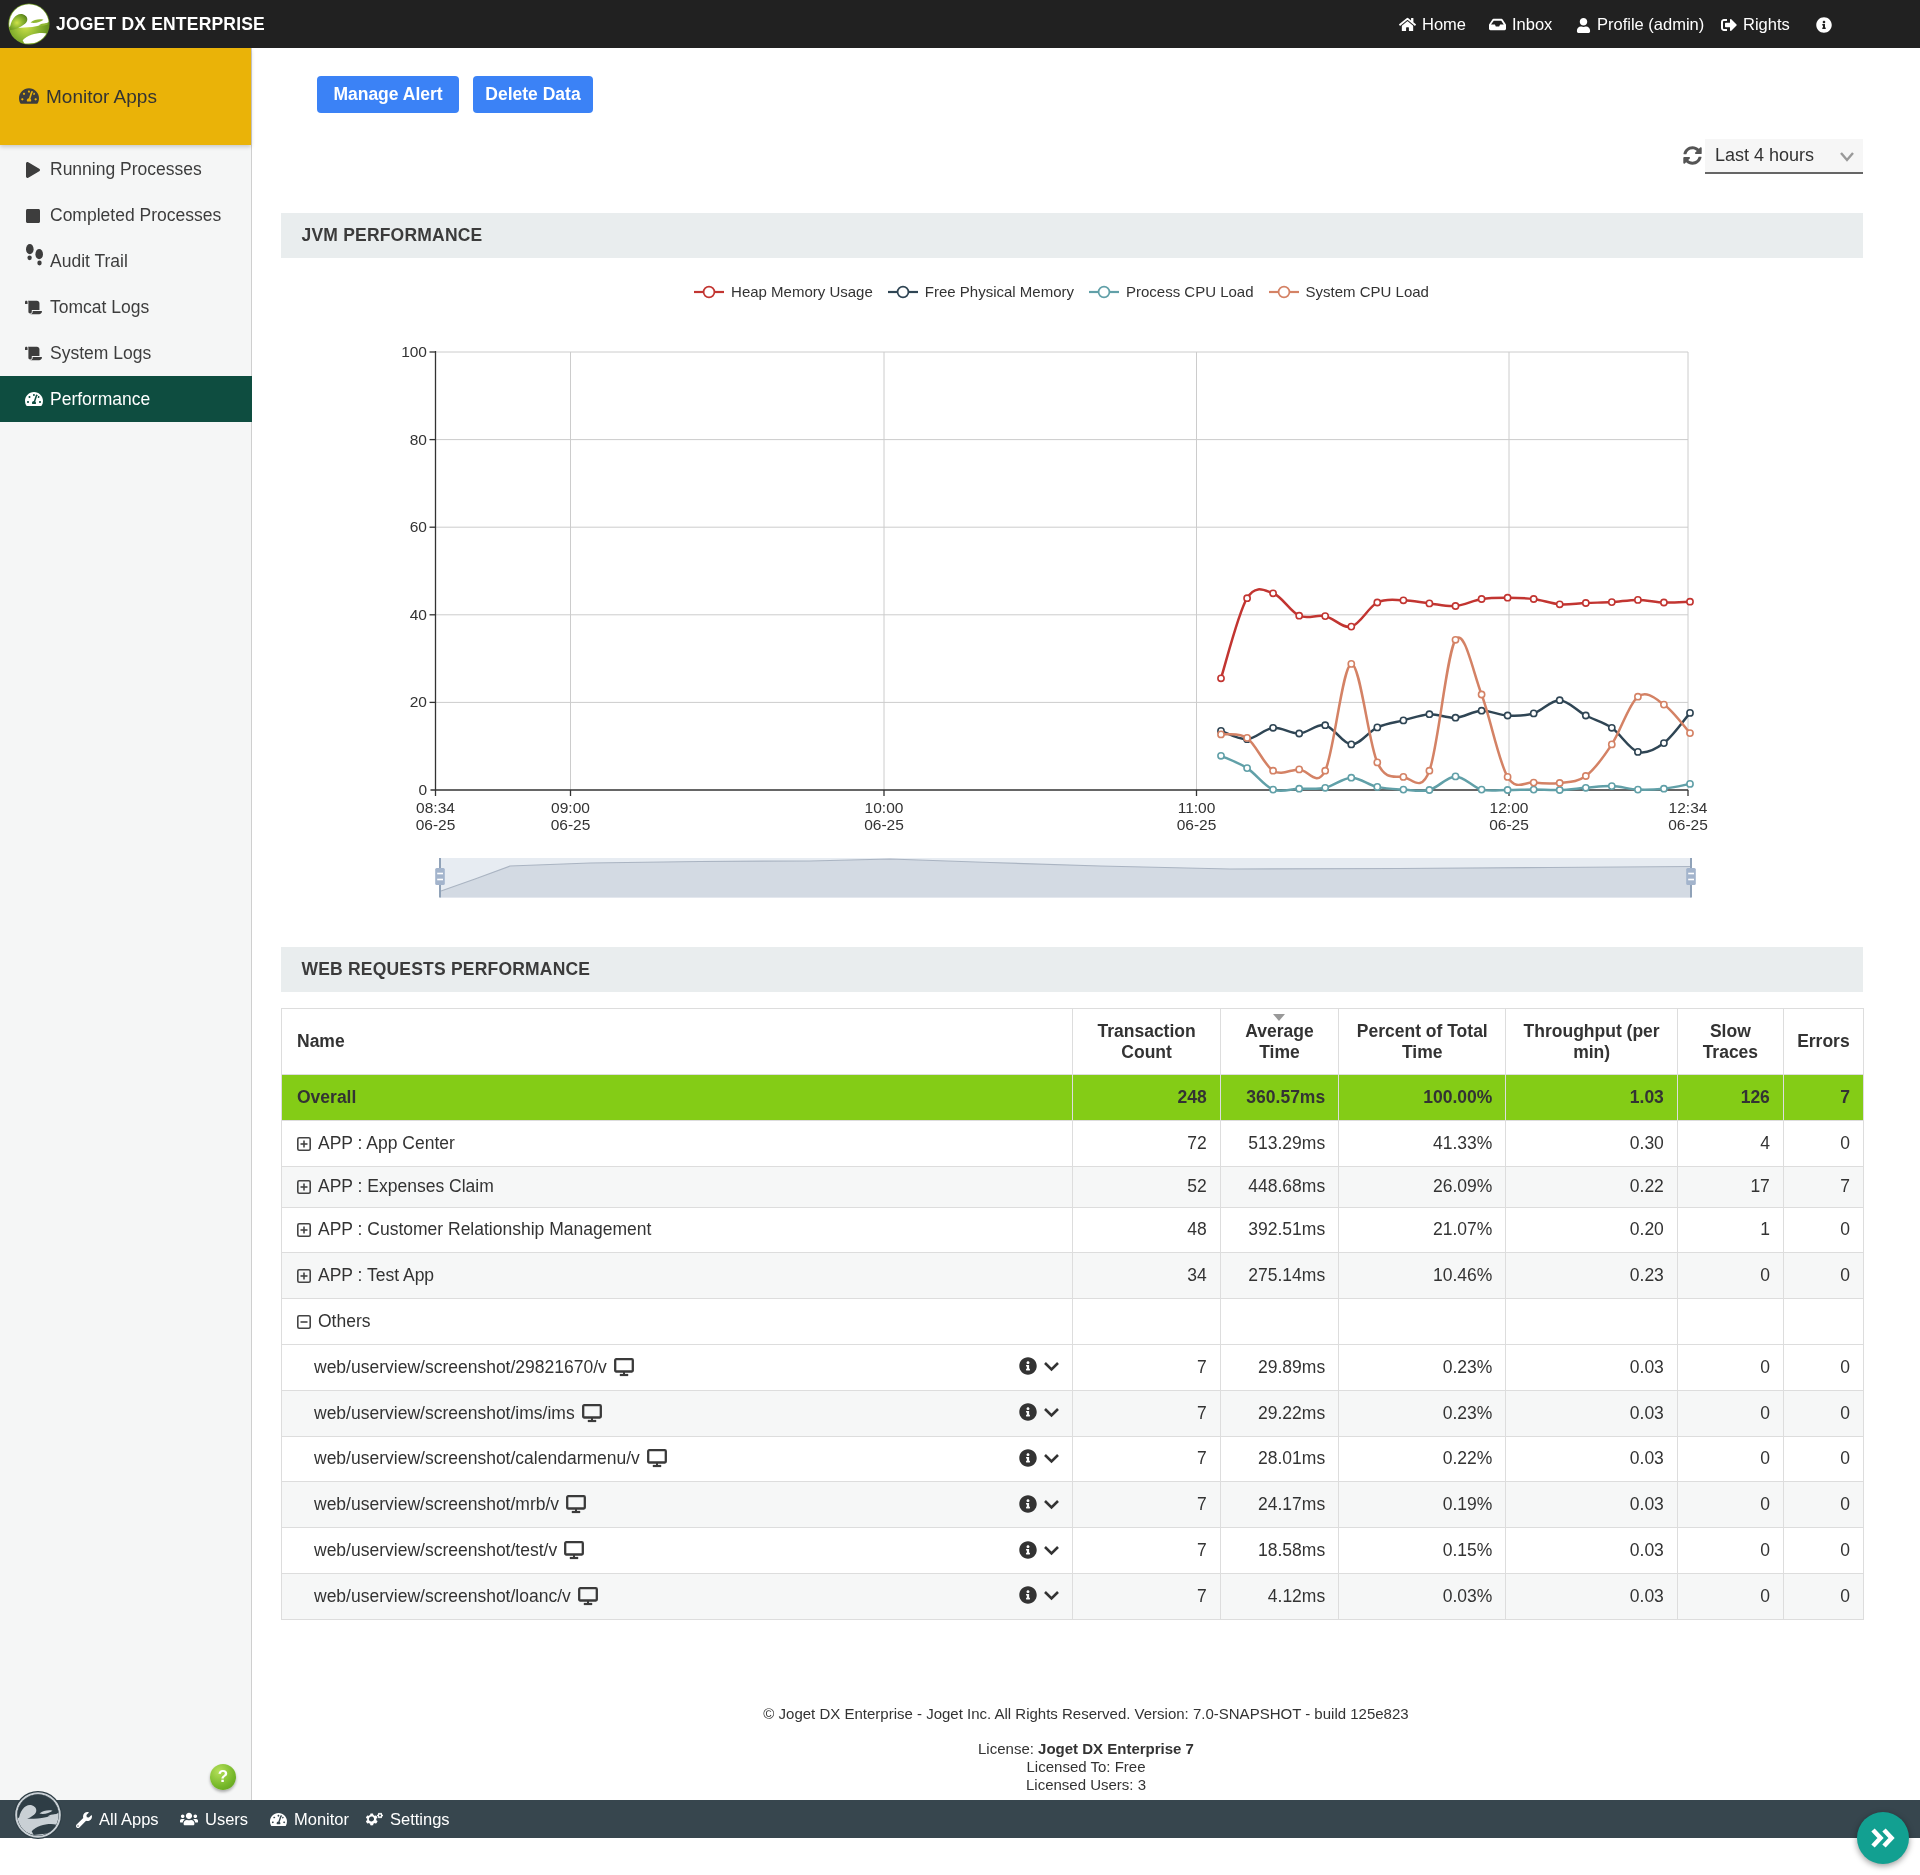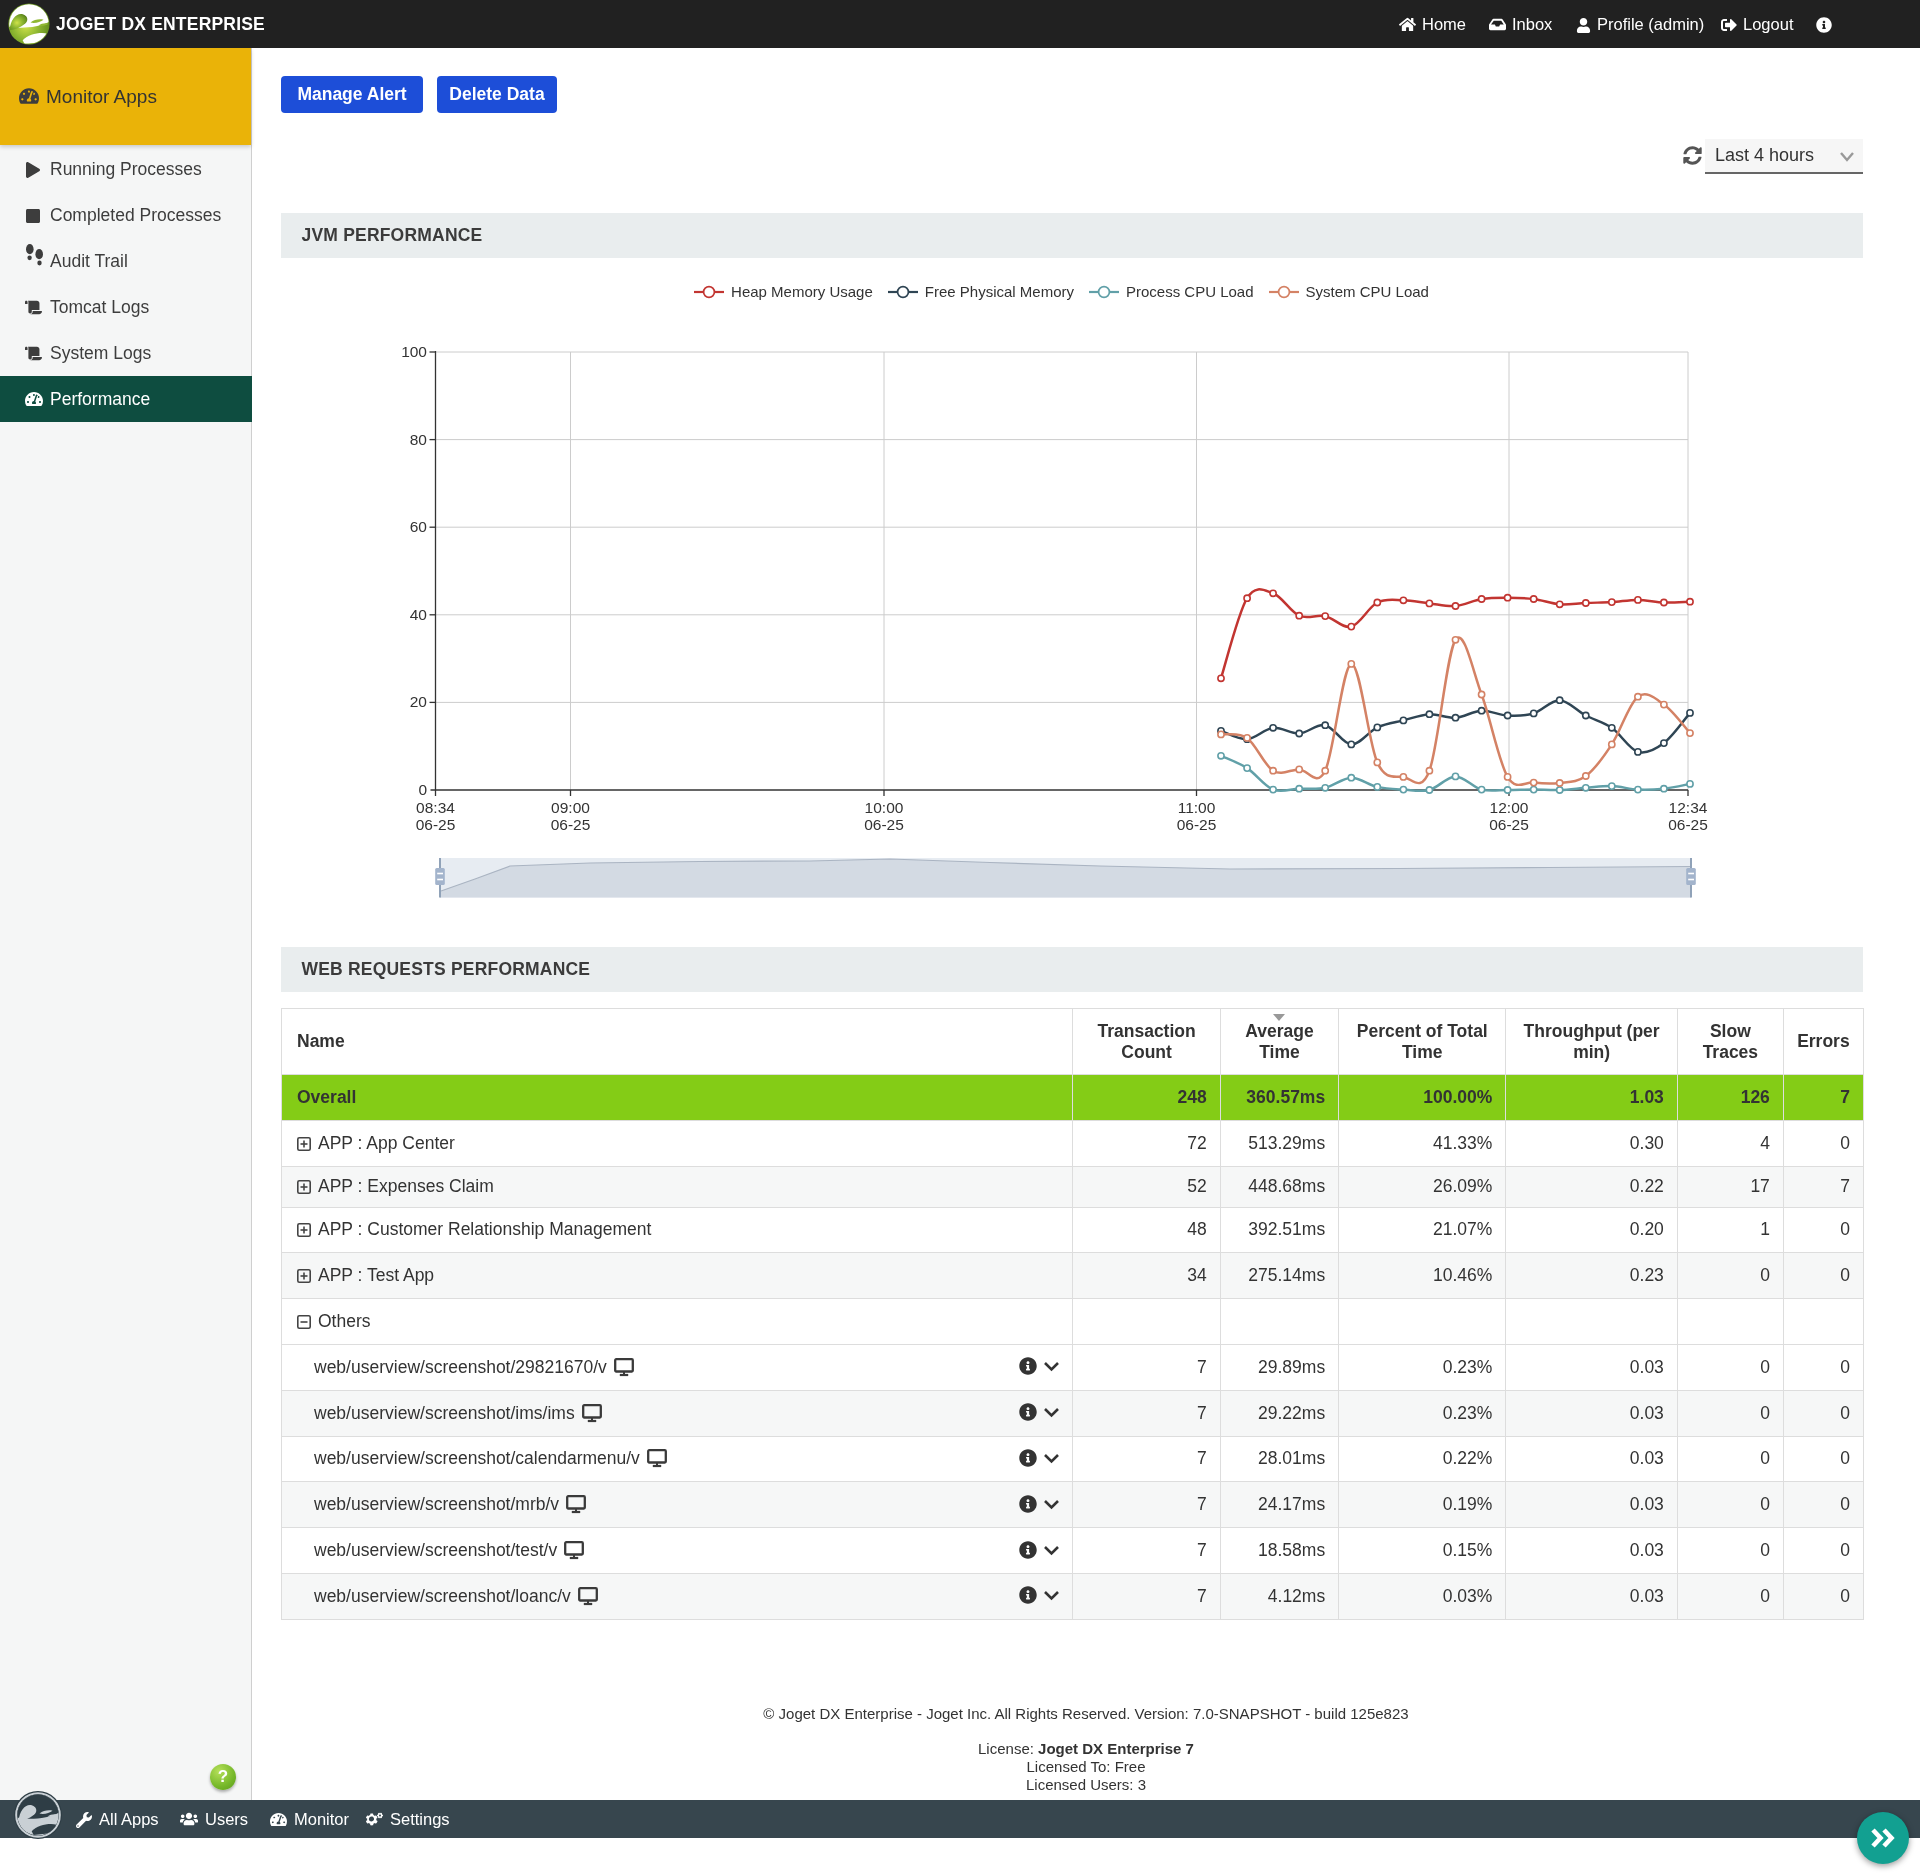--- a/index.html
+++ b/index.html
@@ -9,21 +9,21 @@
 .titem { position:absolute; top:0; height:48px; line-height:48px; color:#fff; font-size:16.5px; white-space:nowrap; }
 .titem svg { vertical-align:-3px; margin-right:6px; }
 .sidebar { position:absolute; left:0; top:48px; width:252px; height:1752px; background:#f5f6f6; border-right:1px solid #cfcfcf; }
 .mapps { position:absolute; left:0; top:0; width:251px; height:97px; background:#eab308; box-shadow:0 2px 4px rgba(0,0,0,0.18); line-height:97px; font-size:19px; font-weight:normal; color:#333; }
 .mapps svg { vertical-align:-4px; margin-left:19px; margin-right:7px; }
 .smenu { position:absolute; left:0; top:98px; width:252px; }
 .sitem { height:46px; line-height:46px; font-size:17.5px; color:#3d3d3d; white-space:nowrap; }
 .sitem .sicon { display:inline-block; width:25px; margin-left:25px; }
 .sitem.active { background:#0e4d40; color:#fff; width:252px; }
 .help { position:absolute; left:210px; top:1716px; width:26px; height:26px; border-radius:50%; background:radial-gradient(circle at 35% 28%, #b6e05a, #76b82a 60%, #5a9a1a); color:#fff; font-weight:bold; font-size:17px; text-align:center; line-height:26px; box-shadow:0 2px 3px rgba(0,0,0,0.3); }
-.btn { position:absolute; top:76px; height:37px; background:#1d4ed8; border-radius:4px; color:#fff; font-size:17.5px; font-weight:bold; text-align:center; }
+.btn { position:absolute; top:76px; height:37px; background:#3b82f6; border-radius:4px; color:#fff; font-size:17.5px; font-weight:bold; text-align:center;margin-left:36px; }
 .selwrap { position:absolute; left:1705px; top:139px; width:158px; height:35px; background:#f6f6f6; border-bottom:2px solid #666; font-size:18px; color:#333; line-height:33px; padding-left:10px; }
 .selwrap svg.chev { position:absolute; right:8px; top:12px; }
 .refresh { position:absolute; left:1683px; top:146px; }
 .secbar { position:absolute; left:281px; width:1582px; height:45px; background:#e9edee; font-size:17.5px; font-weight:bold; color:#3b3b3b; line-height:45px; padding-left:20.5px; letter-spacing:0.2px; }
 .legend { position:absolute; left:435px; top:283px; width:1253px; display:flex; justify-content:center; gap:15px; font-size:15px; color:#333; }
 .li { display:inline-flex; align-items:center; }
 .li svg { margin-right:7px; }
 table.perf { position:absolute; left:281px; top:1008px; width:1582px; border-collapse:collapse; table-layout:fixed; font-size:17.5px; color:#333; }
 table.perf td, table.perf th { border:1px solid #ddd; overflow:hidden; white-space:nowrap; }
 table.perf thead tr { height:66px; }
@@ -103,21 +103,21 @@
         <path fill="#fff" d="M280.37 148.26L96 300.11V464a16 16 0 0 0 16 16l112.06-.29a16 16 0 0 0 15.92-16V368a16 16 0 0 1 16-16h64a16 16 0 0 1 16 16v95.64a16 16 0 0 0 16 16.05L464 480a16 16 0 0 0 16-16V300L295.67 148.26a12.19 12.19 0 0 0-15.3 0zM571.6 251.47L488 182.56V44.05a12 12 0 0 0-12-12h-56a12 12 0 0 0-12 12v72.61L318.47 43a48 48 0 0 0-61 0L4.34 251.47a12 12 0 0 0-1.6 16.9l25.5 31A12 12 0 0 0 45.15 301l235.22-193.74a12.19 12.19 0 0 1 15.3 0L530.9 301a12 12 0 0 0 16.9-1.6l25.5-31a12 12 0 0 0-1.7-16.93z"></path>
       </svg><span>Home</span></div>
     <div class="titem" style="left:1489px"><svg width="17" height="17" viewBox="0 0 576 512" style="vertical-align:-3px">
         <path fill="#fff" d="M567.938 243.908L462.25 85.374A48.003 48.003 0 0 0 422.311 64H153.689a48 48 0 0 0-39.938 21.374L8.062 243.908A47.994 47.994 0 0 0 0 270.533V400c0 26.51 21.49 48 48 48h480c26.51 0 48-21.49 48-48V270.533a47.994 47.994 0 0 0-8.062-26.625zM162.252 128h251.497l85.333 128H376l-32 64H232l-32-64H66.919l95.333-128z"></path>
       </svg><span>Inbox</span></div>
     <div class="titem" style="left:1576px"><svg width="15" height="15" viewBox="0 0 448 512" style="vertical-align:-3px">
         <path fill="#fff" d="M224 256c70.7 0 128-57.3 128-128S294.7 0 224 0 96 57.3 96 128s57.3 128 128 128zm89.6 32h-16.7c-22.2 10.2-46.9 16-72.9 16s-50.6-5.8-72.9-16h-16.7C60.2 288 0 348.2 0 422.4V464c0 26.5 21.5 48 48 48h352c26.5 0 48-21.5 48-48v-41.6c0-74.2-60.2-134.4-134.4-134.4z"></path>
       </svg><span>Profile (admin)</span></div>
     <div class="titem" style="left:1721px"><svg width="16" height="16" viewBox="0 0 512 512" style="vertical-align:-3px">
         <path fill="#fff" d="M497 273L329 441c-15 15-41 4.5-41-17v-96H152c-13.3 0-24-10.7-24-24v-96c0-13.3 10.7-24 24-24h136V88c0-21.4 26-32 41-17l168 168c9.3 9.4 9.3 24.6 0 34zM192 436v-40c0-6.6-5.4-12-12-12H96c-17.7 0-32-14.3-32-32V160c0-17.7 14.3-32 32-32h84c6.6 0 12-5.4 12-12V76c0-6.6-5.4-12-12-12H96c-53 0-96 43-96 96v192c0 53 43 96 96 96h84c6.6 0 12-5.4 12-12z"></path>
-      </svg><span>Logout</span></div>
+      </svg><span>Rights</span></div>
     <div class="titem" style="left:1816px"><svg width="16" height="16" viewBox="0 0 512 512" style="vertical-align:-3px">
         <path fill="#fff" d="M256 8C119.043 8 8 119.083 8 256c0 136.997 111.043 248 248 248s248-111.003 248-248C504 119.083 392.957 8 256 8zm0 110c23.196 0 42 18.804 42 42s-18.804 42-42 42-42-18.804-42-42 18.804-42 42-42zm56 254c0 6.627-5.373 12-12 12h-88c-6.627 0-12-5.373-12-12v-24c0-6.627 5.373-12 12-12h12v-64h-12c-6.627 0-12-5.373-12-12v-24c0-6.627 5.373-12 12-12h64c6.627 0 12 5.373 12 12v100h12c6.627 0 12 5.373 12 12v24z"></path>
       </svg></div>
 </div>
 <div class="btn" style="left:281px;width:142px;line-height:37px">Manage Alert</div>
 <div class="btn" style="left:437px;width:120px;line-height:37px">Delete Data</div>
 <div class="refresh"><svg width="19" height="19" viewBox="0 0 512 512" style="vertical-align:-3px">
       <path fill="#555" d="M370.72 133.28C339.458 104.008 298.888 87.962 255.848 88c-77.458.068-144.328 53.178-162.791 126.85-1.344 5.363-6.122 9.15-11.651 9.15H24.103c-7.498 0-13.194-6.807-11.807-14.176C33.933 94.924 134.813 8 256 8c66.448 0 126.791 26.136 171.315 68.685L463.03 40.97C478.149 25.851 504 36.559 504 57.941V192c0 13.255-10.745 24-24 24H345.941c-21.382 0-32.09-25.851-16.971-40.971l41.75-41.749zM32 296h134.059c21.382 0 32.09 25.851 16.971 40.971l-41.75 41.75c31.262 29.273 71.835 45.319 114.876 45.28 77.418-.07 144.315-53.144 162.787-126.849 1.344-5.363 6.122-9.15 11.651-9.15h57.304c7.498 0 13.194 6.807 11.807 14.176C478.067 417.076 377.187 504 256 504c-66.448 0-126.791-26.136-171.315-68.685L48.97 471.03C33.851 486.149 8 475.441 8 454.059V320c0-13.255 10.745-24 24-24z"></path>
     </svg></div>
 <div class="selwrap">Last 4 hours<svg class="chev" width="16" height="12" viewBox="0 0 16 12">

